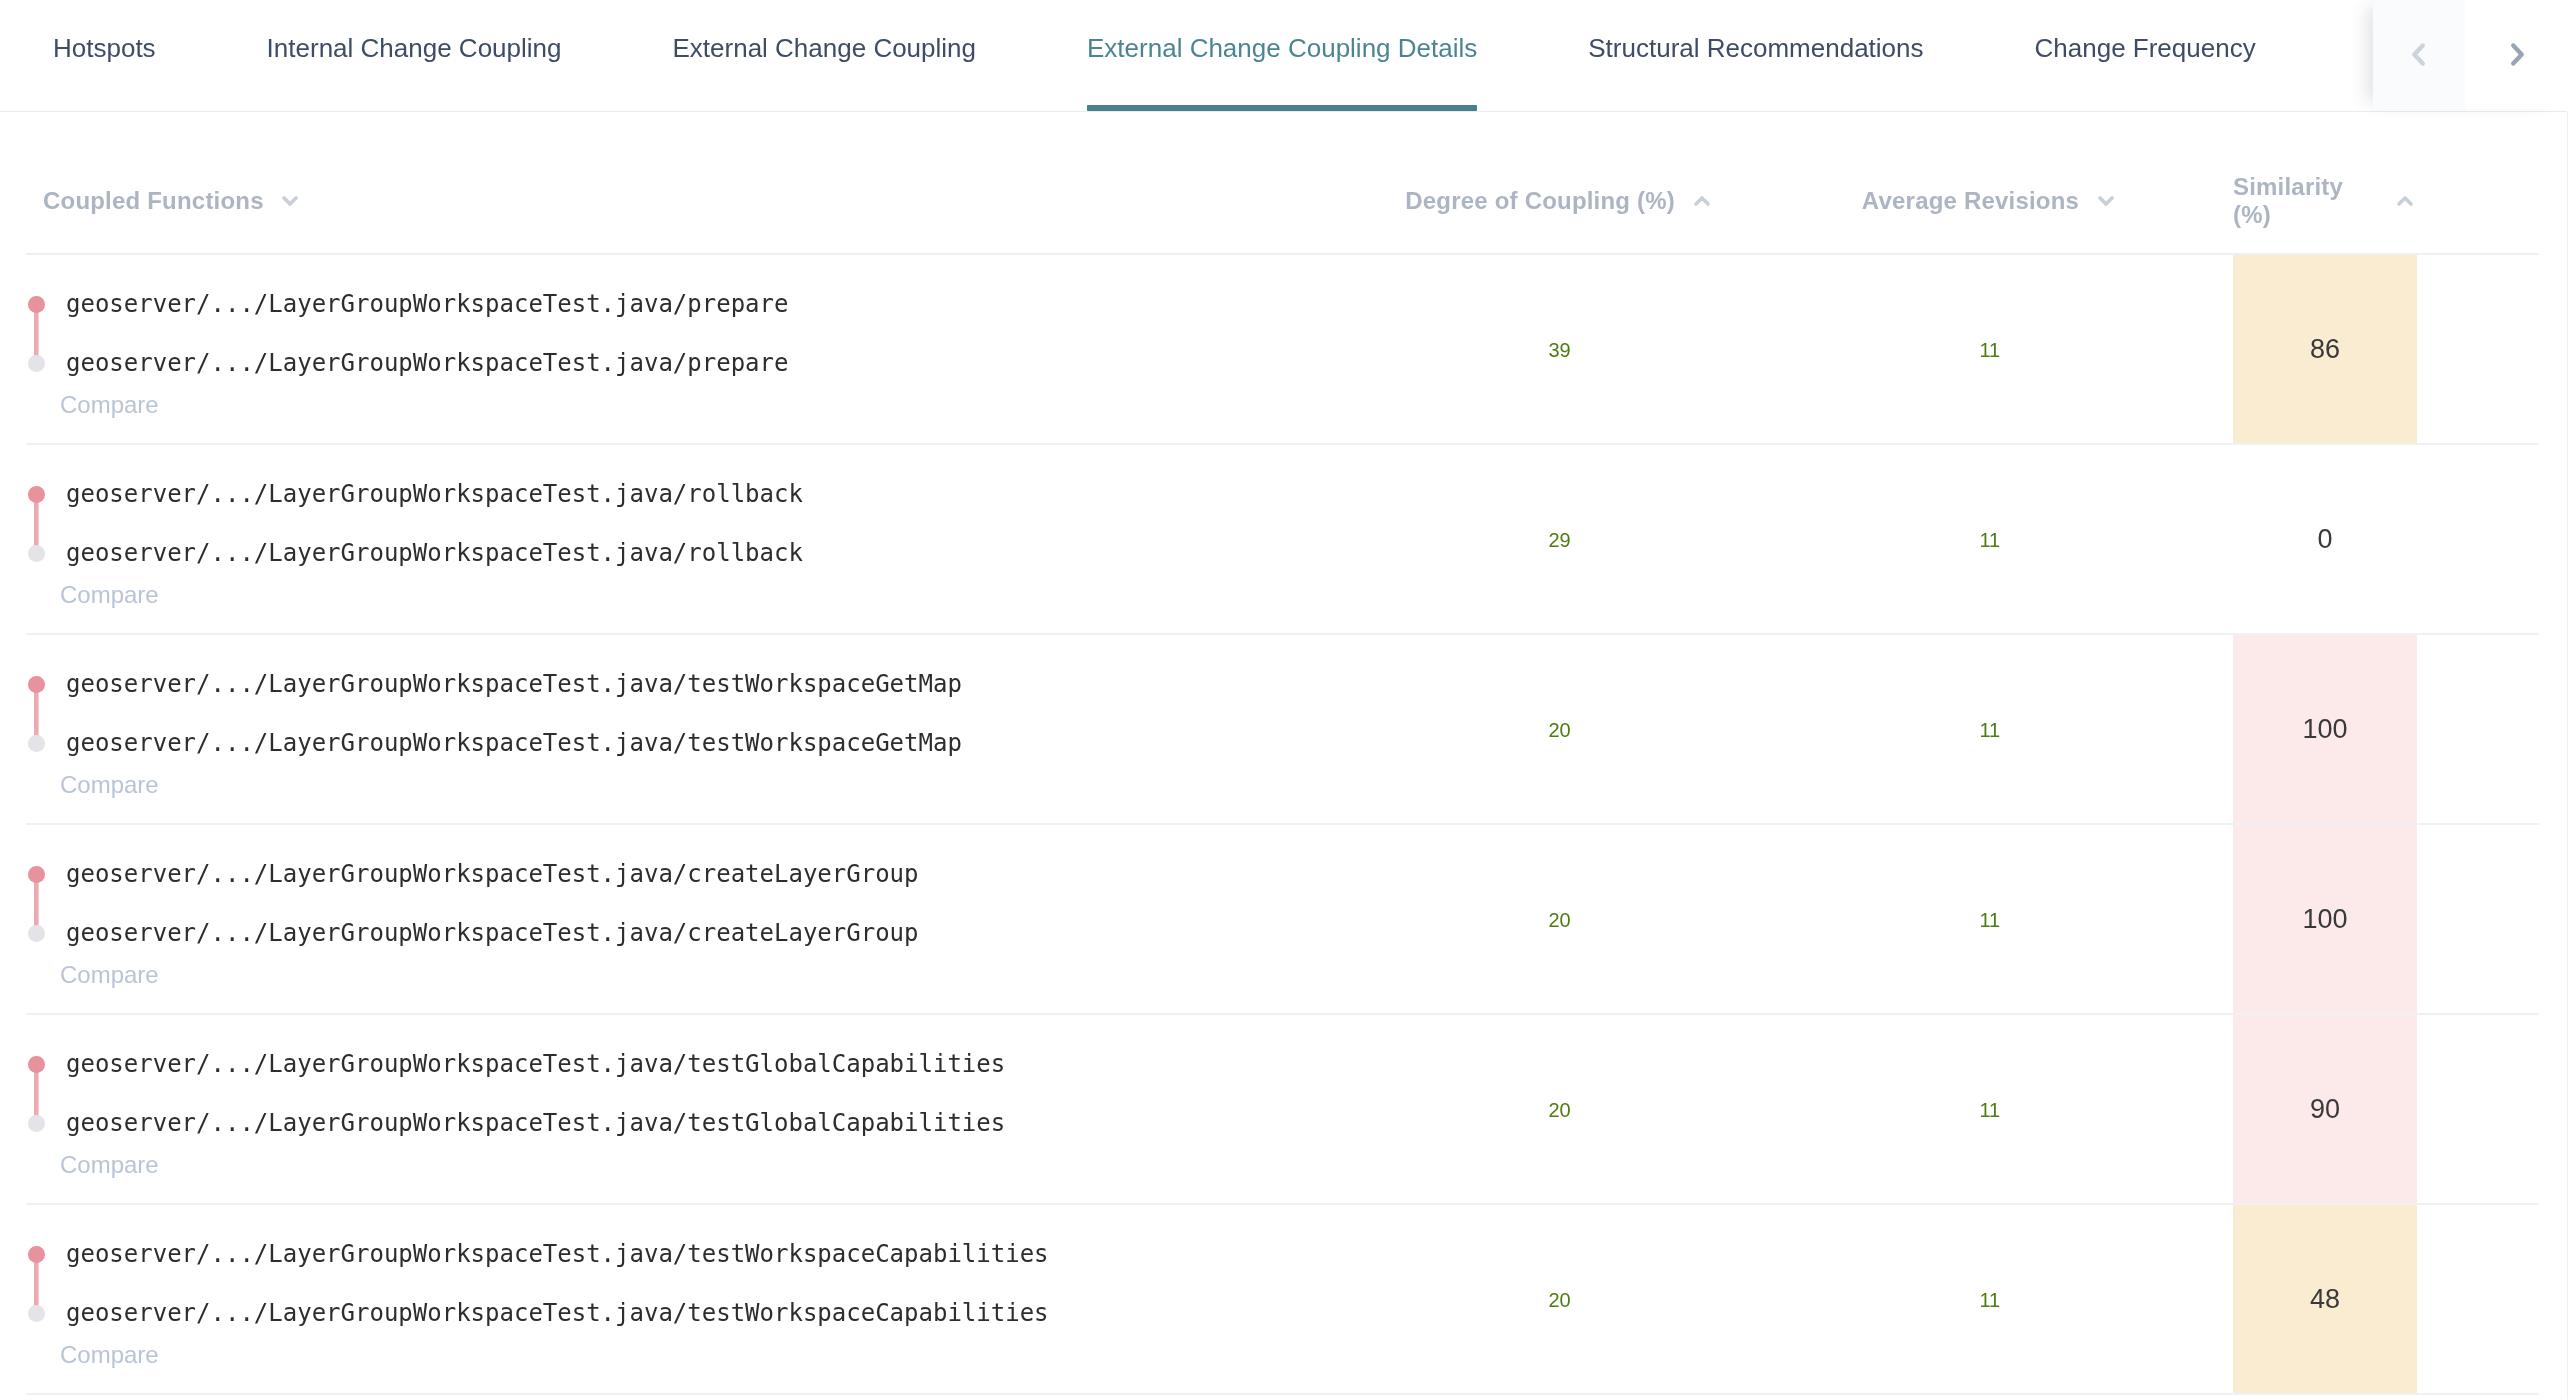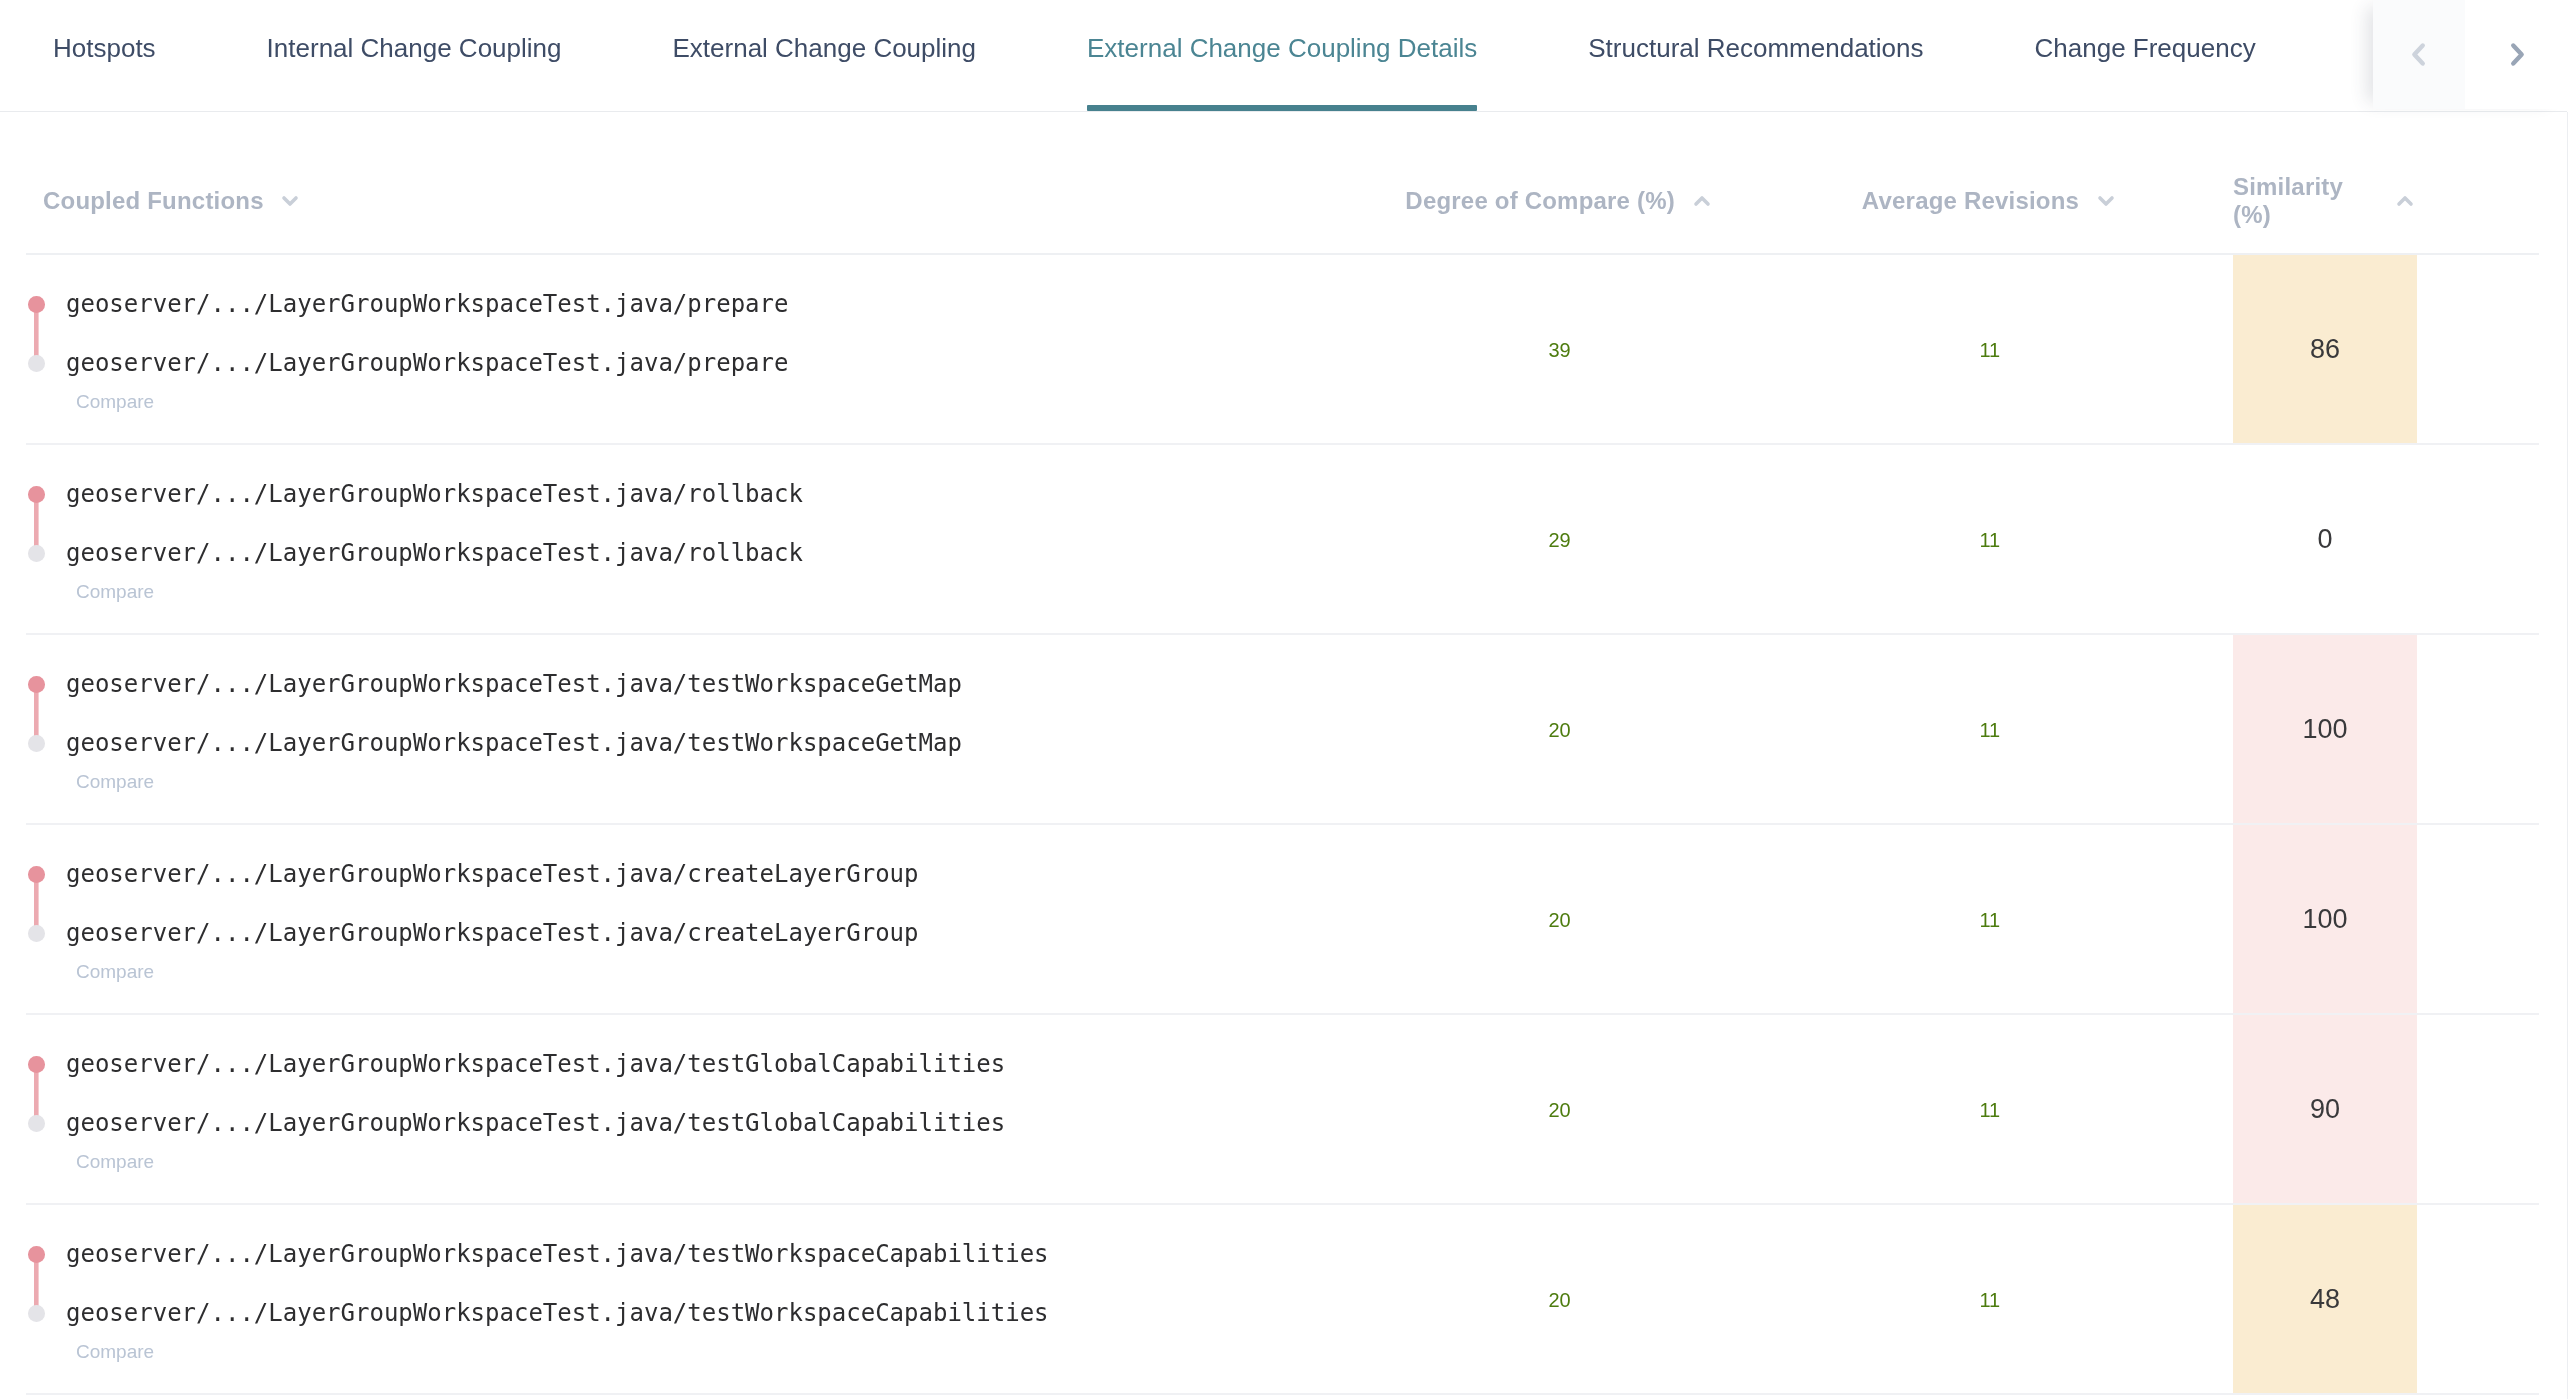--- a/index.html
+++ b/index.html
@@ -81,21 +81,21 @@
   .cell { position:relative; }
 
   
   .fn-cell .path {
     position:absolute; left:66px; font-family:"DejaVu Sans Mono", monospace;
     font-size:24px; color:#2d2d2f; white-space:nowrap;
   }
   .fn-cell .path.a { top:35px; }
   .fn-cell .path.b { top:94px; }
   .fn-cell .compare {
-    position:absolute; left:76px; top:136px; font-size:19px;
+    position:absolute; left:60px; top:136px; font-size:24px;
     color:#b9c4d4; text-decoration:none; cursor:pointer;
   }
   .marker {
     position:absolute; left:28px; top:41px; width:16.6px; height:76px;
     background:linear-gradient(#ecaab1,#ecaab1) no-repeat center 8.3px / 4.6px 59px;
   }
   .marker::before, .marker::after {
     content:""; position:absolute; left:0; width:16.6px; height:16.6px;
     border-radius:50%;
   }
@@ -158,21 +158,21 @@
     <div class="thead grid">
       <div class="th c1">
         <span>Coupled Functions</span>
         <span class="sort-icon" data-dir="down">
           <svg width="24" height="24" viewBox="0 0 24 24" fill="none" stroke="#c9cfd8" stroke-width="3.6" stroke-linecap="round" stroke-linejoin="round">
               <polyline points="6,15 12,9 18,15"></polyline>
             </svg>
         </span>
       </div>
       <div class="th c2">
-        <span>Degree of Compare (%)</span>
+        <span>Degree of Coupling (%)</span>
         <span class="sort-icon" data-dir="up">
           <svg width="24" height="24" viewBox="0 0 24 24" fill="none" stroke="#c9cfd8" stroke-width="3.6" stroke-linecap="round" stroke-linejoin="round">
               <polyline points="6,15 12,9 18,15"></polyline>
             </svg>
         </span>
       </div>
       <div class="th c3">
         <span>Average Revisions</span>
         <span class="sort-icon" data-dir="down">
           <svg width="24" height="24" viewBox="0 0 24 24" fill="none" stroke="#c9cfd8" stroke-width="3.6" stroke-linecap="round" stroke-linejoin="round">

